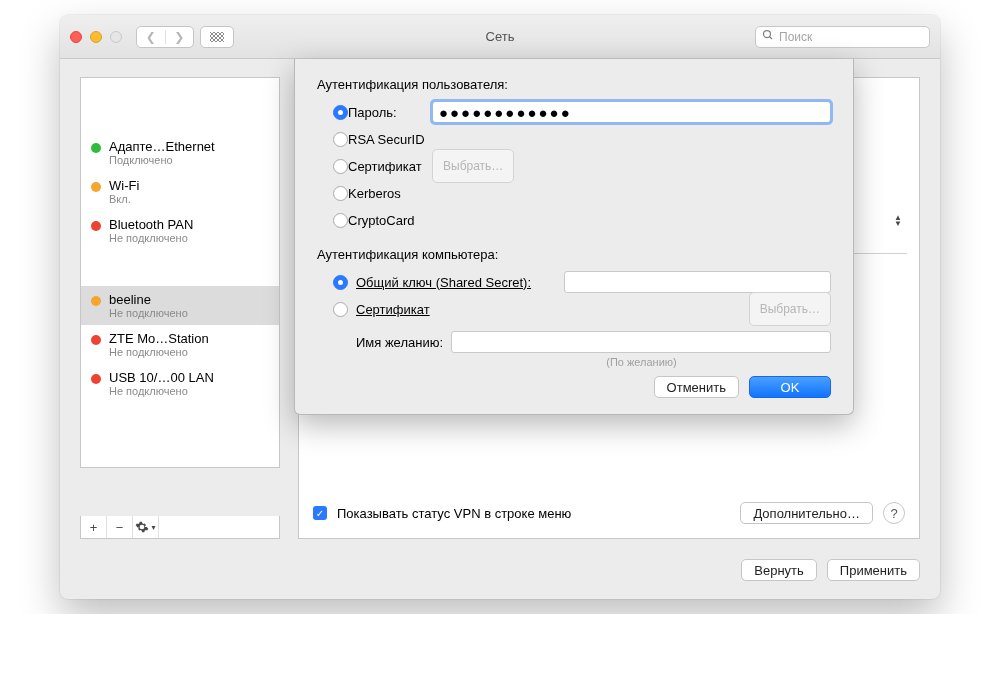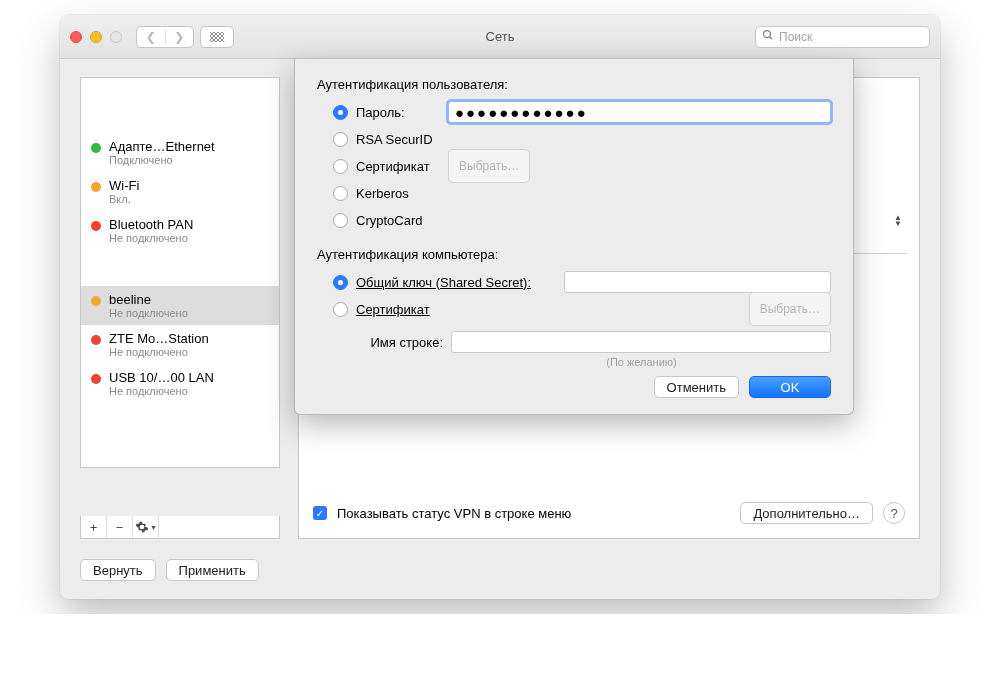--- a/index.html
+++ b/index.html
@@ -128,37 +128,37 @@
   }
   .macbtn.primary {
     background:linear-gradient(#4aa0ff,#1173ff); color:#fff; border:1px solid #1868e6;
   }
   .helpbtn {
     width:22px; height:22px; border-radius:11px; border:1px solid #c6c6c6;
     background:#fff; display:inline-flex; align-items:center; justify-content:center;
     font-size:13px; color:#555;
   }
   .bottombar {
-    display:flex; justify-content:flex-start; gap:10px;
+    display:flex; justify-content:flex-end; gap:10px;
     padding: 0 20px 18px 20px;
   }
 
   
   .sheet {
     position:absolute; top:44px; left:234px; width:560px;
     background:#ececec; border:1px solid #b8b8b8;
     border-top:none;
     border-radius:0 0 6px 6px;
     box-shadow:0 10px 30px rgba(0,0,0,0.28);
     padding:18px 22px 16px 22px;
     z-index:50;
   }
   .sheet h4 { font-weight:400; font-size:13px; margin-bottom:8px; }
   .radio-row {
-    display:flex; align-items:center; gap:8px; margin:3px 0 3px 16px; height:24px;
+    display:flex; align-items:center; margin:3px 0 3px 16px; height:24px;
   }
   .radio {
     width:15px; height:15px; border-radius:50%; border:1px solid #a9a9a9;
     background:#fff; display:inline-flex; align-items:center; justify-content:center;
   }
   .radio.checked { border-color:#2b79ff; background:#2b79ff; }
   .radio.checked::after {
     content:""; width:5px; height:5px; border-radius:50%; background:#fff;
   }
   .radio-label { font-size:13px; min-width:84px; }
@@ -341,21 +341,21 @@
       <input class="plainfield" style="">
     </div>
 
     <div class="formrow-inline">
       <span class="radio"></span>
       <span class="lab" style="width:auto;flex:1;">Сертификат</span>
       <span class="disabledbtn">Выбрать…</span>
     </div>
 
     <div class="grouprow">
-      <span class="lab">Имя строке:</span>
+      <span class="lab">Имя желанию:</span>
       <input class="plainfield" style="">
     </div>
     <div class="hint">(По желанию)</div>
 
     <div class="sheetfooter">
       <button class="macbtn">Отменить</button>
       <button class="macbtn primary">OK</button>
     </div>
   </div>
 

